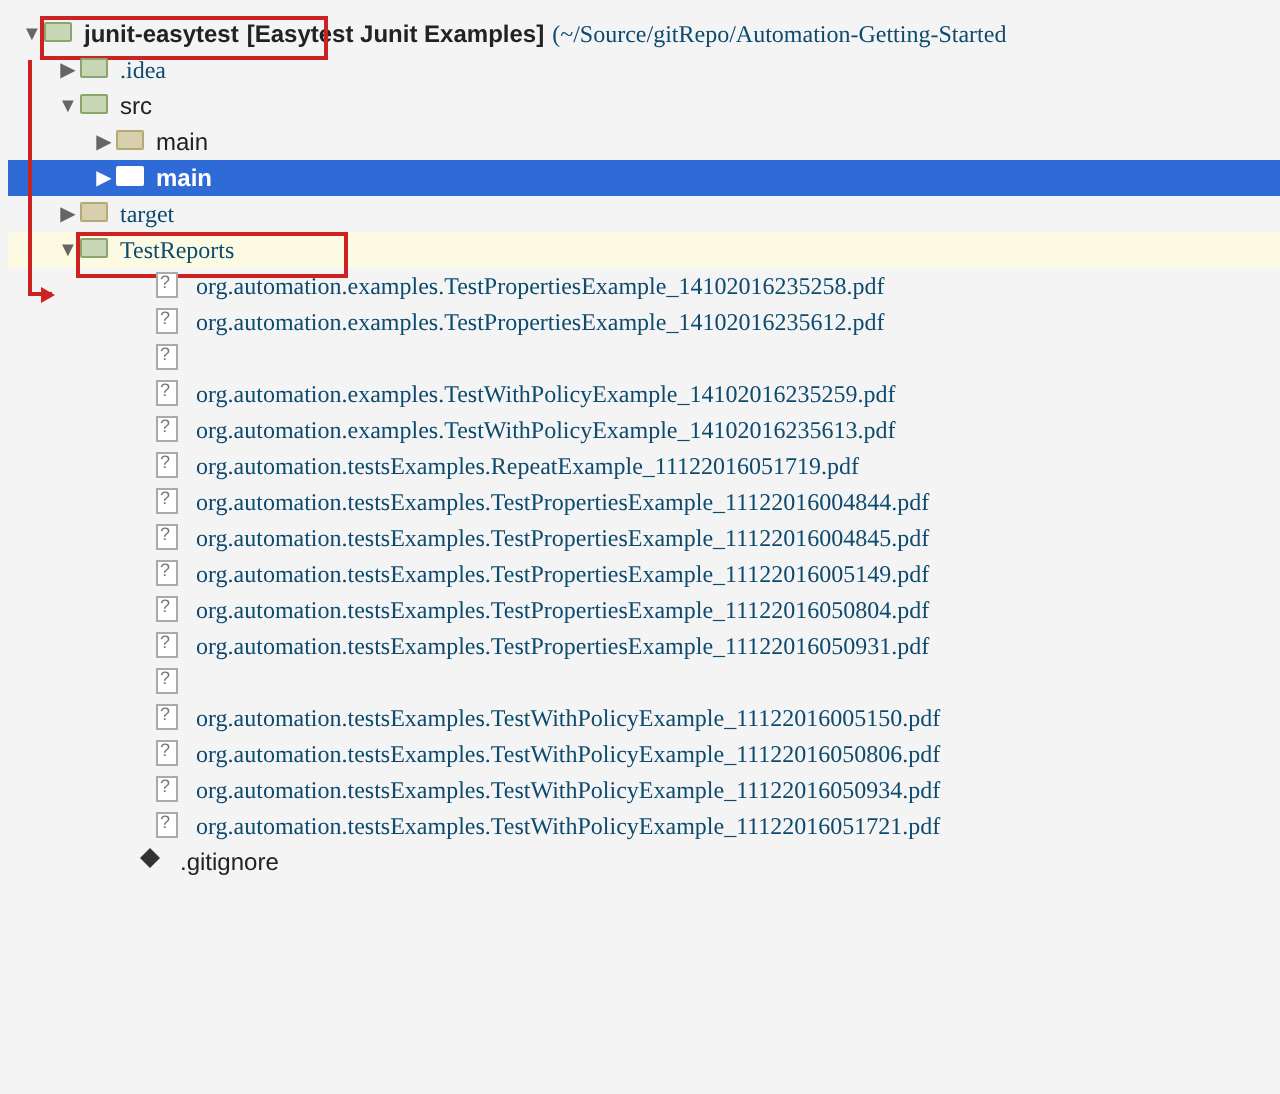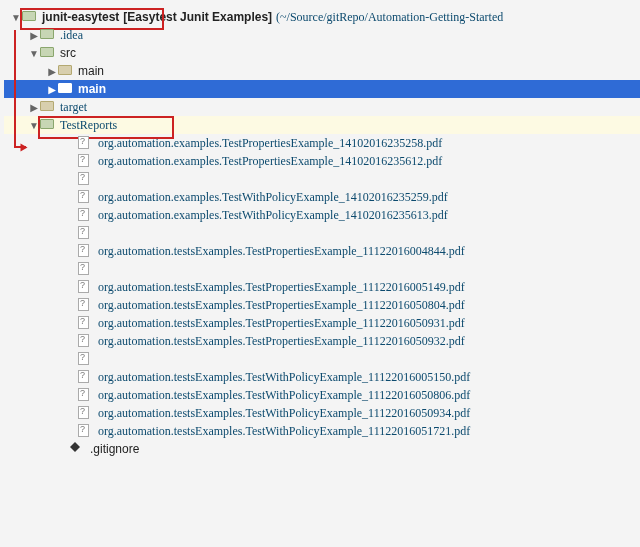--- a/index.html
+++ b/index.html
@@ -218,33 +218,35 @@
         <span class="icon">
           <div class="file"></div>
         </span>
         <span class="lbl dim">org.automation.examples.TestWithPolicyExample_14102016235613.pdf</span>
       </div>
       <div class="row ind-3">
         <span class="arrow blank">▶</span>
         <span class="icon">
           <div class="file"></div>
         </span>
+        <span class="lbl dim">org.automation.testsExamples.RepeatExample_11122016051719.pdf</span>
       </div>
       <div class="row ind-3">
         <span class="arrow blank">▶</span>
         <span class="icon">
           <div class="file"></div>
         </span>
         <span class="lbl dim">org.automation.testsExamples.TestPropertiesExample_11122016004844.pdf</span>
       </div>
       <div class="row ind-3">
         <span class="arrow blank">▶</span>
         <span class="icon">
           <div class="file"></div>
         </span>
+        <span class="lbl dim">org.automation.testsExamples.TestPropertiesExample_11122016004845.pdf</span>
       </div>
       <div class="row ind-3">
         <span class="arrow blank">▶</span>
         <span class="icon">
           <div class="file"></div>
         </span>
         <span class="lbl dim">org.automation.testsExamples.TestPropertiesExample_11122016005149.pdf</span>
       </div>
       <div class="row ind-3">
         <span class="arrow blank">▶</span>
@@ -252,27 +254,20 @@
           <div class="file"></div>
         </span>
         <span class="lbl dim">org.automation.testsExamples.TestPropertiesExample_11122016050804.pdf</span>
       </div>
       <div class="row ind-3">
         <span class="arrow blank">▶</span>
         <span class="icon">
           <div class="file"></div>
         </span>
         <span class="lbl dim">org.automation.testsExamples.TestPropertiesExample_11122016050931.pdf</span>
-      </div>
-      <div class="row ind-3">
-        <span class="arrow blank">▶</span>
-        <span class="icon">
-          <div class="file"></div>
-        </span>
-        <span class="lbl dim">org.automation.testsExamples.TestPropertiesExample_11122016050932.pdf</span>
       </div>
       <div class="row ind-3">
         <span class="arrow blank">▶</span>
         <span class="icon">
           <div class="file"></div>
         </span>
       </div>
       <div class="row ind-3">
         <span class="arrow blank">▶</span>
         <span class="icon">

